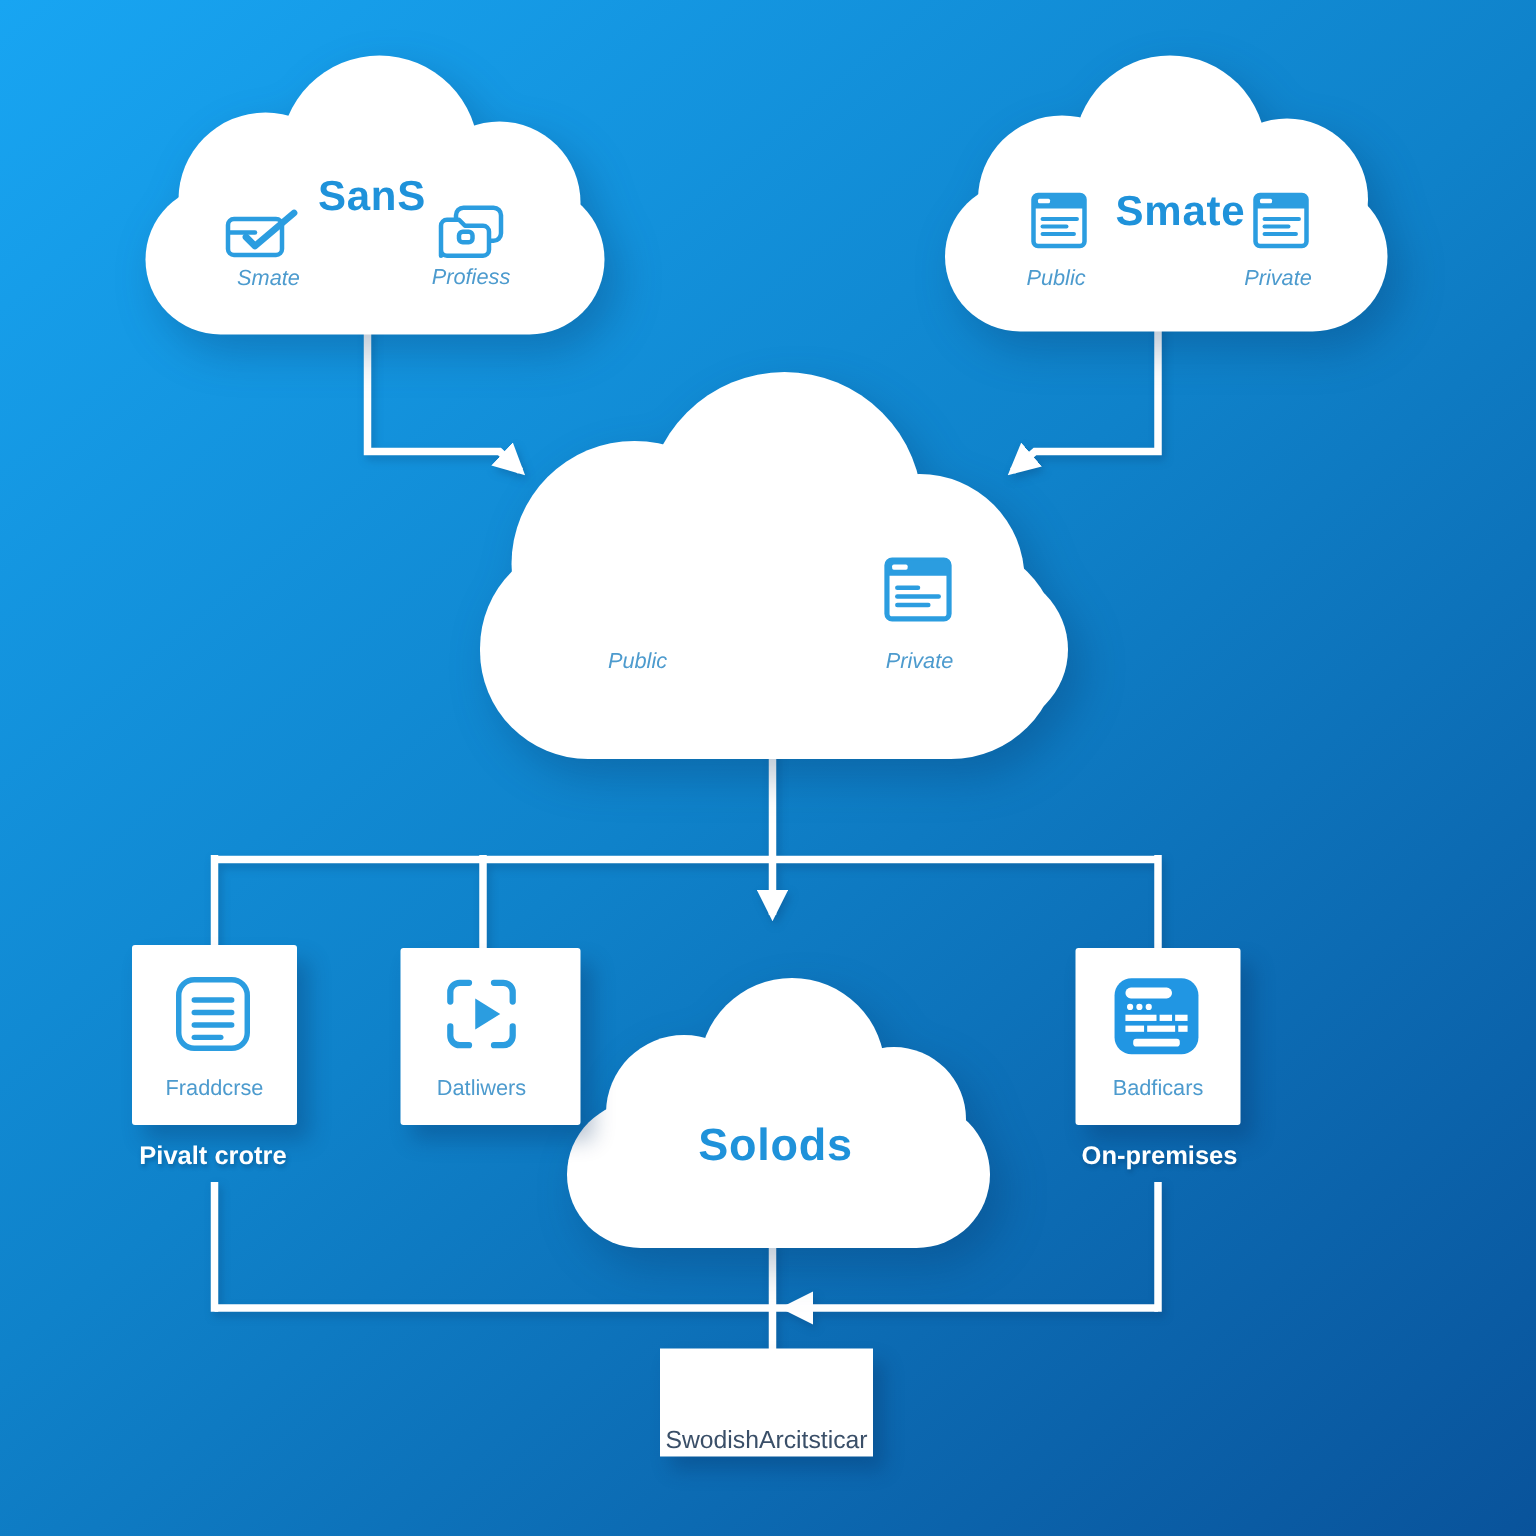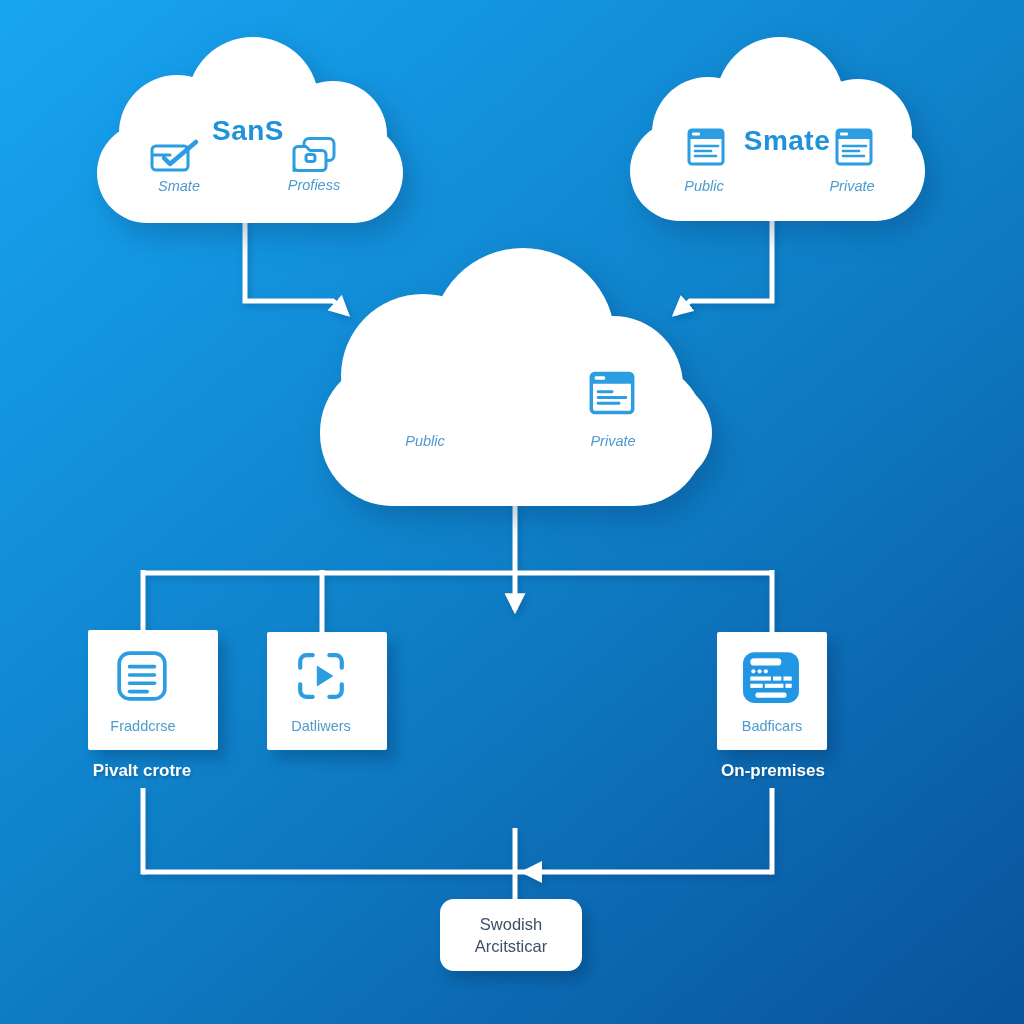--- a/index.html
+++ b/index.html
@@ -32,23 +32,23 @@
   .box-label{
     position:absolute;transform:translate(-50%,-50%);
     color:#4d9bce;font-size:14.5px;white-space:nowrap;
   }
   .caption{
     position:absolute;z-index:2;transform:translate(-50%,-50%);
     color:#ffffff;font-size:17px;font-weight:bold;white-space:nowrap;
     text-shadow:1px 2px 3px rgba(5,45,90,.35);
   }
   .round-box{
-    position:absolute;z-index:2;background:#fff;border-radius:14px;
+    position:absolute;z-index:2;background:#fff;border-radius:0;
     box-shadow:7px 9px 12px rgba(5,45,95,.30);
-    display:flex;flex-direction:column;align-items:center;justify-content:center;
+    display:flex;flex-direction:row;align-items:flex-end;justify-content:center;
   }
   .round-box span{color:#3a4f68;font-size:16.5px;font-weight:500;line-height:22px;}
 </style>
 </head>
 <body>
 
 <div class="canvas">
 
   <svg class="connectors" width="1024" height="1024" viewBox="0 0 1024 1024">
     <defs>
@@ -151,22 +151,33 @@
         <rect x="5" y="5.5" width="9" height="3" rx="1" fill="#ffffff" stroke="none"></rect>
         <path d="M8,19 H20" stroke-width="2.6"></path>
         <path d="M8,24 H32" stroke-width="2.6"></path>
         <path d="M8,29 H26" stroke-width="2.6"></path>
       </svg>
     </div>
     <div class="cloud-label" style="left:120px;top:193px">Public</div>
     <div class="cloud-label" style="left:308px;top:193px">Private</div>
   </div>
 
-
-  <div class="white-box" style="left:88px;top:630px;width:130px;height:120px">
+  <div class="node" style="left:370px;top:650px;width:300px;height:190px">
+    <svg class="cloud-shape" viewBox="0 0 300 190" preserveAspectRatio="none">
+      <g fill="#ffffff">
+        <circle cx="86" cy="92" r="52"></circle>
+        <circle cx="158" cy="64" r="62"></circle>
+        <circle cx="226" cy="96" r="48"></circle>
+        <rect x="8" y="84" width="282" height="98" rx="49"></rect>
+      </g>
+    </svg>
+    <div class="cloud-title t30" style="left:147px;top:114px">Solods</div>
+  </div>
+
+  <div class="white-box" style="left:88px;top:630px;width:110px;height:120px">
     <div class="icon-wrap" style="left:54px;top:46px">
       <svg width="54" height="54" viewBox="0 0 52 52" fill="none" stroke="#2b9de0" stroke-linecap="round" stroke-linejoin="round" stroke-width="3.5">
         <rect x="4" y="4" width="44" height="44" rx="10"></rect>
         <path d="M14,17 H38"></path>
         <path d="M14,25 H38"></path>
         <path d="M14,33 H38"></path>
         <path d="M14,41 H31"></path>
       </svg>
     </div>
     <div class="box-label" style="left:55px;top:96px">Fraddcrse</div>

